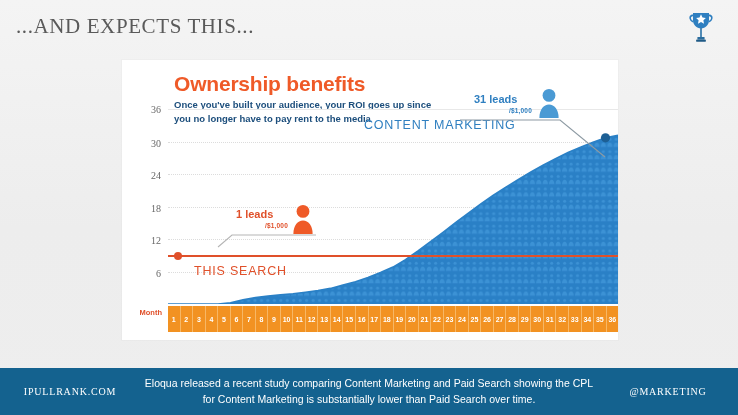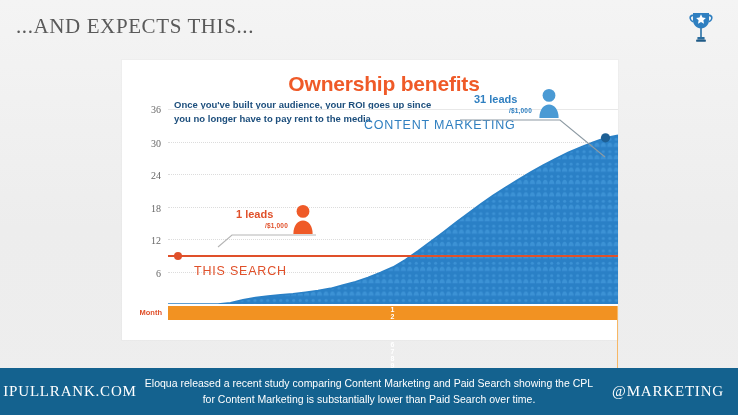--- a/index.html
+++ b/index.html
@@ -70,21 +70,20 @@
     top: 12px;
     width: 420px;
   }
   .chart-heading h1 {
     margin: 0;
     font-size: 21px;
     font-weight: bold;
     color: #ef5a28;
     letter-spacing: -0.2px;
     line-height: 1.1;
-    text-align: center;
   }
   .chart-heading p {
     margin: 3px 0 0 0;
     font-size: 9.5px;
     font-weight: bold;
     color: #1c4e7c;
     line-height: 1.45;
     max-width: 272px;
   }
   
@@ -166,24 +165,23 @@
   .callout-orange .lead-num, .callout-orange .lead-per { color: #e0502a; }
   .callout-blue .lead-num, .callout-blue .lead-per { color: #2f7fc0; }
   .person-icon { position: absolute; }
   .leader-svg { position: absolute; left:0; top:0; pointer-events: none; }
   
   .month-axis {
     position: absolute;
     left: 46px;
     top: 246px;
     width: 450px;
-    height: 14px;
+    height: 26px;
     display: flex;
     background: #f29222;
-    flex-direction: column;
   }
   .month-label {
     position: absolute;
     right: 100%;
     margin-right: 6px;
     top: 2px;
     font-size: 7.5px;
     font-weight: bold;
     color: #e0502a;
     white-space: nowrap;
@@ -207,21 +205,21 @@
     bottom: 0;
     width: 738px;
     height: 47px;
     background: #14628f;
     color: #ffffff;
     display: flex;
     align-items: center;
   }
   .footer-left, .footer-right {
     font-family: "Liberation Serif", serif;
-    font-size: 15px;
+    font-size: 10px;
     letter-spacing: 0.8px;
     text-align: center;
     flex: 0 0 140px;
     color: #ffffff;
   }
   .footer-center {
     flex: 1 1 auto;
     text-align: center;
     font-size: 10.5px;
     line-height: 1.45;

